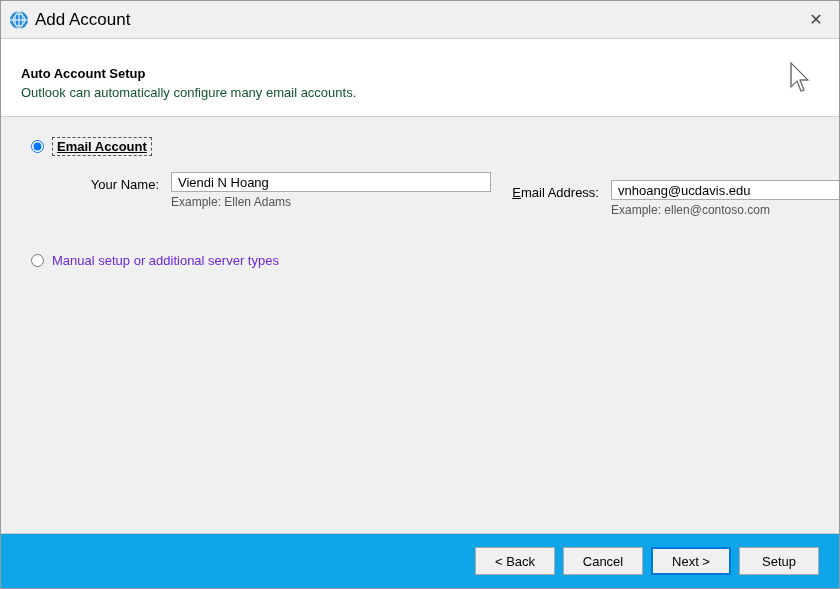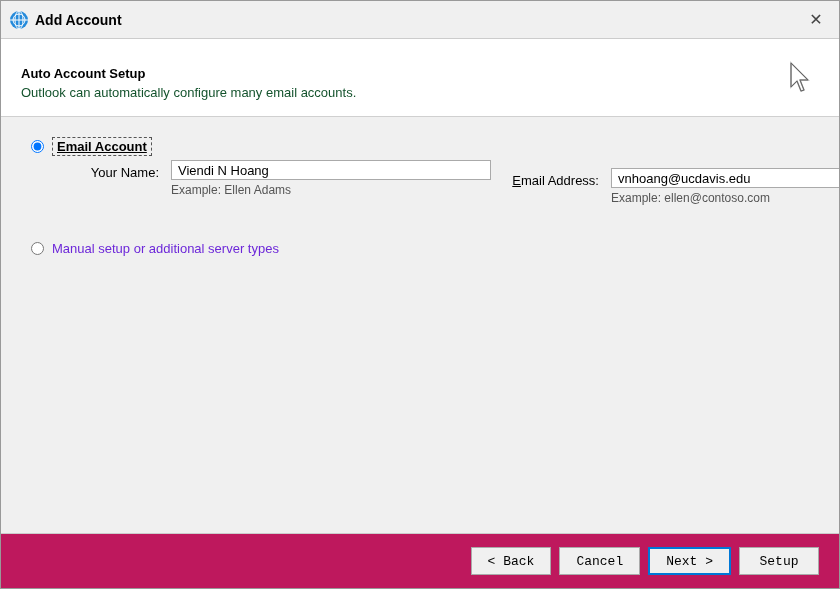--- a/index.html
+++ b/index.html
@@ -35,22 +35,22 @@
       flex-shrink: 0;
     }
 
     .title-bar-left {
       display: flex;
       align-items: center;
       gap: 6px;
     }
 
     .title-text {
-      font-size: 14px;
-      font-weight: bold;
+      font-size: 17px;
+      font-weight: normal;
       color: #000;
     }
 
     .title-close {
       width: 30px;
       height: 30px;
       display: flex;
       align-items: center;
       justify-content: center;
       cursor: pointer;
@@ -103,21 +103,21 @@
       padding: 20px 30px;
       display: flex;
       flex-direction: column;
       gap: 0;
     }
 
     .radio-option {
       display: flex;
       align-items: center;
       gap: 8px;
-      margin-bottom: 4px;
+      margin-bottom: 16px;
     }
 
     .radio-label {
       font-size: 13px;
       font-weight: bold;
       text-decoration: underline;
       border: 1px dashed #555;
       padding: 1px 4px;
     }
 
@@ -172,30 +172,29 @@
       gap: 8px;
       margin-top: 30px;
     }
 
     .manual-setup-label {
       font-size: 13px;
       color: #6d28d9;
     }
 
     .footer {
-      background: #be185d;
+      background: #0ea5e9;
       border-top: 1px solid #ccc;
       height: 55px;
       display: flex;
       align-items: center;
       justify-content: flex-end;
       padding: 0 20px;
       gap: 8px;
       flex-shrink: 0;
-      font-family: Liberation Mono, monospace;
     }
 
     .btn {
       height: 28px;
       min-width: 80px;
       padding: 0 16px;
       font-size: 13px;
       font-family: inherit;
       cursor: pointer;
       border: 1px solid #aaa;

